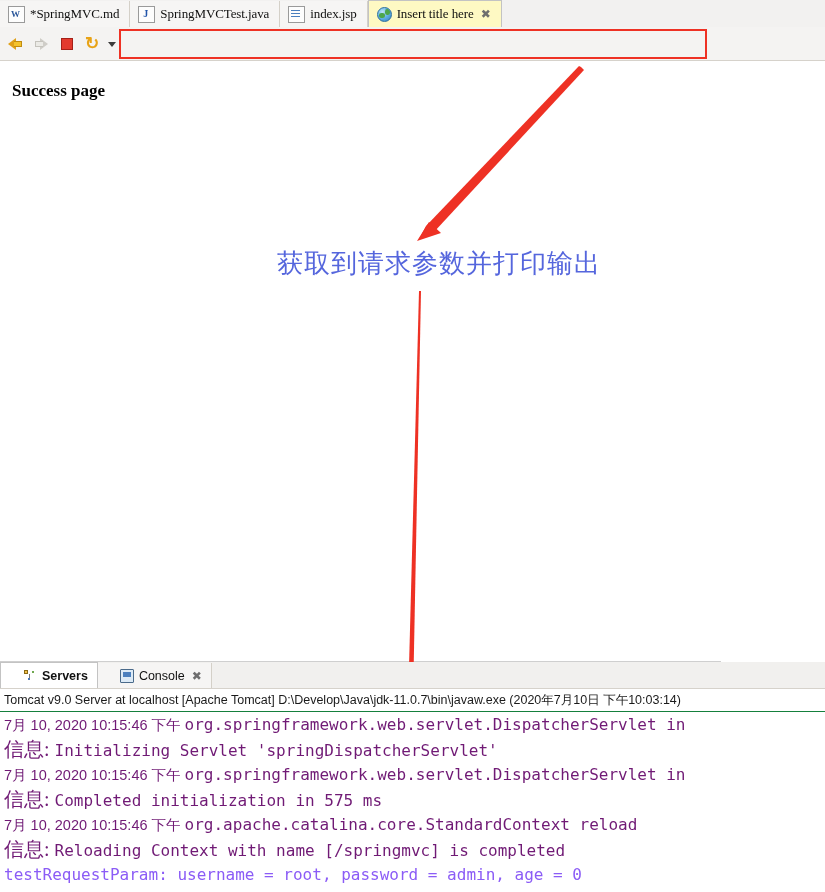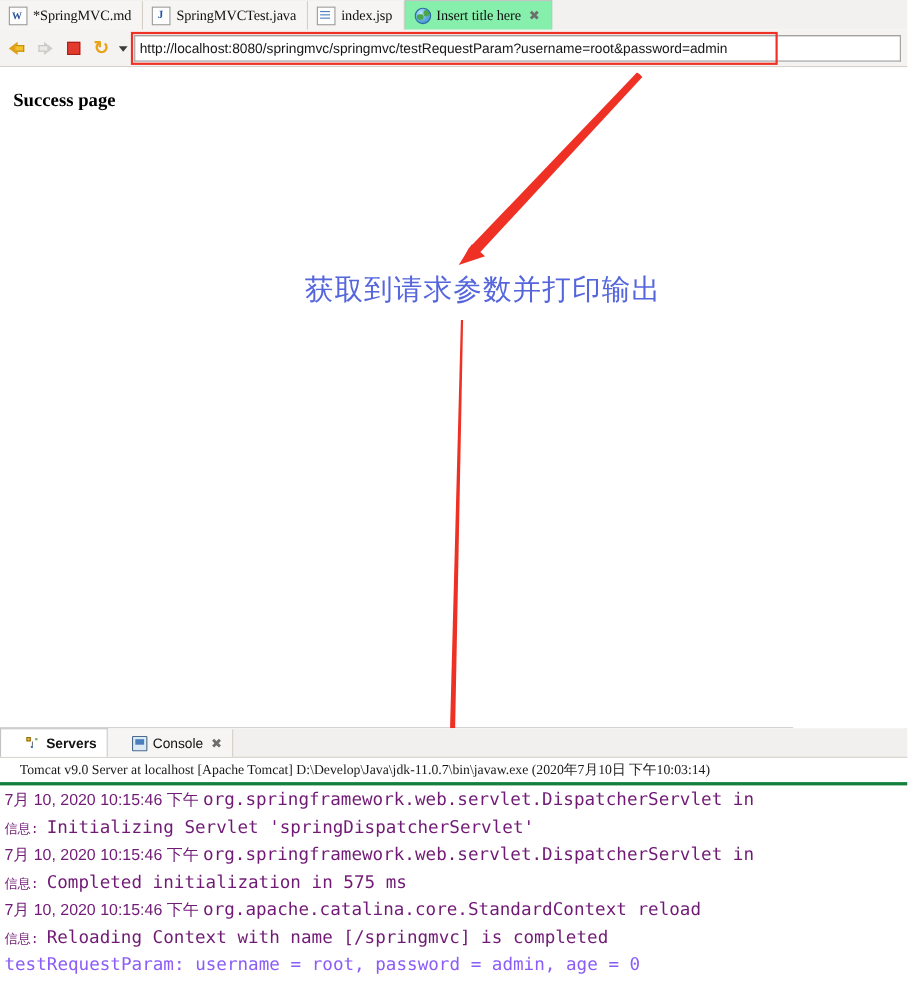--- a/index.html
+++ b/index.html
@@ -22,21 +22,21 @@
     display:flex;align-items:center;
     padding:0 10px 0 8px;
     font-size:13px;color:#101010;
     border-right:1px solid #d4d0c8;
     background:#f6f5f4;
     box-sizing:border-box;
     white-space:nowrap;
     font-family:Liberation Serif, serif;
   }
   .tab.active{
-    background:#86efac;
+    background:#fef9c3;
     border-top:1px solid #c3c3c3;
     border-left:1px solid #c3c3c3;
     border-right:1px solid #c3c3c3;
     border-bottom:none;
     height:27px;
   }
   .tab .ticon{width:15px;height:15px;margin-right:5px;flex:0 0 15px;position:relative;}
   .tab .tlabel{letter-spacing:-0.1px;}
   .tab .tclose{margin-left:7px;color:#6e6e6e;font-size:12px;line-height:1;}
 
@@ -182,36 +182,36 @@
   .icon-console{
     border:1px solid #4a6a8a;background:#dceaf6;box-sizing:border-box;border-radius:1px;
   }
   .icon-console:after{
     content:"";position:absolute;left:2px;top:2px;width:8px;height:5px;
     background:#4a7fbe;
   }
   #statusline{
     height:22px;line-height:22px;
     font-size:12.5px;color:#1a1a1a;
-    padding-left:18px;
-    border-bottom:3px solid #15803d;
-    white-space:nowrap;overflow:hidden;font-family:Liberation Serif, serif;
+    padding-left:4px;
+    border-bottom:1px solid #15803d;
+    white-space:nowrap;overflow:hidden;
   }
   #logarea{
     position:relative;height:180px;overflow:hidden;padding-left:4px;
   }
   .logline{
     height:25px;line-height:25px;white-space:nowrap;overflow:hidden;
     font-family:"DejaVu Sans Mono","Liberation Mono",monospace;
     font-size:16px;
   }
   .logline.red{color:#701a75;}
   .logline.black{color:#8b5cf6;}
   .ts{font-family:"Liberation Sans",sans-serif;font-size:14.5px;}
-  .lv{font-family:Liberation Mono, monospace;font-size:12px;}
+  .lv{font-family:Liberation Serif, serif;font-size:20px;}
 </style>
 </head>
 <body>
 
 <div id="tabbar">
   <div class="tab">
     <span class="ticon icon-word"></span>
     <span class="tlabel">*SpringMVC.md</span>
   </div>
   <div class="tab">
@@ -228,23 +228,20 @@
     <span class="tclose">✖</span>
   </div>
 </div>
 
 <div id="toolbar">
   <span class="nav-ico arrow-l"></span>
   <span class="nav-ico arrow-r"></span>
   <span class="nav-ico stop-ico"></span>
   <span class="nav-ico refresh-ico"></span>
   <span class="dropcaret"></span>
-  <span id="urlwrap">
-    <input id="urlbar" type="text" value="http://localhost:8080/springmvc/springmvc/testRequestParam?username=root&amp;password=admin" style="">
-  </span>
 </div>
 <div id="url-highlight"></div>
 
 <div id="page">
   <div id="success">Success page</div>
   <div id="annotation">获取到请求参数并打印输出</div>
 </div>
 
 <svg id="arrows" viewBox="0 0 825 892">
 

